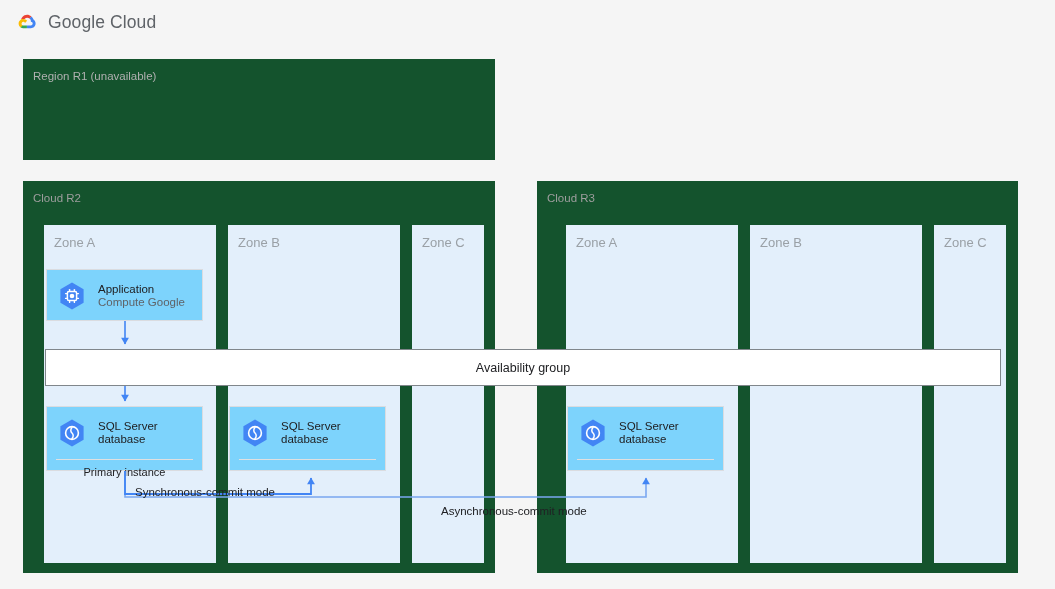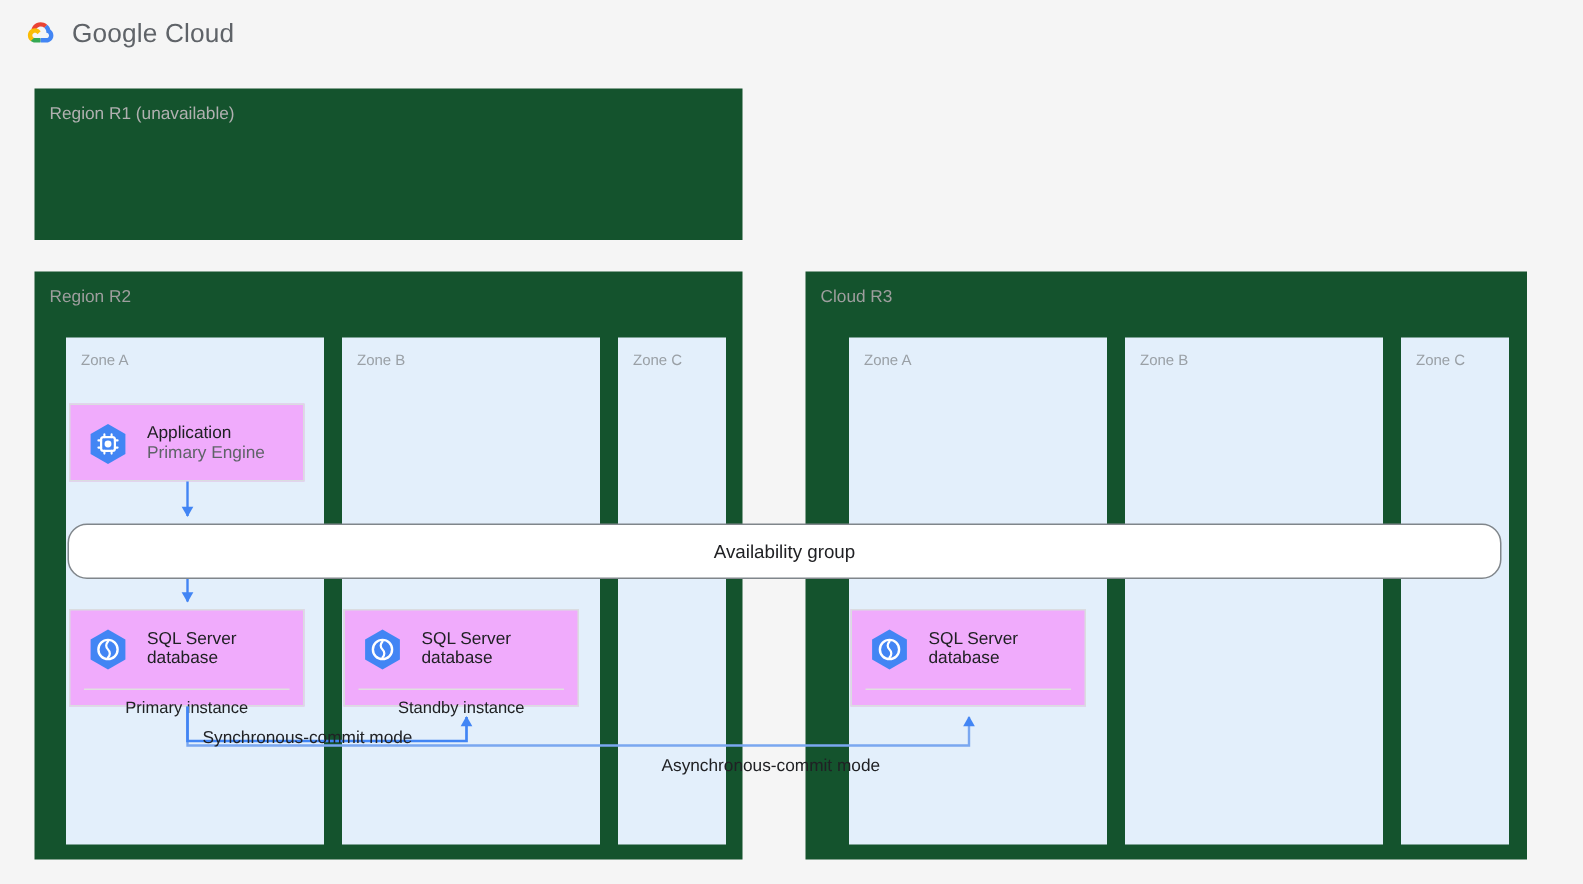--- a/index.html
+++ b/index.html
@@ -51,29 +51,29 @@
   .region-unavailable .region-label { color: #b0b0b0; }
 
   
   .zone {
     position: absolute;
     background: #e3effb;
   }
   .zone-label {
     position: absolute;
     left: 10px; top: 10px;
-    font-size: 10px;
+    font-size: 13px;
     color: #9aa0a6;
     white-space: nowrap;
   }
 
   
   .card {
     position: absolute;
-    background: #f0abfc;
+    background: #7dd3fc;
     border: 1px solid #dadce0;
     box-sizing: border-box;
   }
   .card-row {
     position: absolute;
     left: 0; top: 0;
     display: flex;
     align-items: center;
     height: 52px;
     width: 100%;
@@ -160,21 +160,21 @@
     </svg>
   </span>
   <span id="gc-wordmark">Google Cloud</span>
 </div>
 
 <div class="region region-unavailable" style="left:23px; top:59px; width:472px; height:101px;">
   <span class="region-label">Region R1 (unavailable)</span>
 </div>
 
 <div class="region" style="left:23px; top:181px; width:472px; height:392px;">
-  <span class="region-label">Region R2</span>
+  <span class="region-label">Cloud R2</span>
 </div>
 <div class="zone" style="left:44px; top:225px; width:172px; height:338px;">
   <span class="zone-label">Zone A</span>
 </div>
 <div class="zone" style="left:228px; top:225px; width:172px; height:338px;">
   <span class="zone-label">Zone B</span>
 </div>
 <div class="zone" style="left:412px; top:225px; width:72px; height:338px;">
   <span class="zone-label">Zone C</span>
 </div>
@@ -206,21 +206,21 @@
           <line x1="18.4" y1="20.6" x2="18.4" y2="22.4"></line>
           <line x1="9.6" y1="13.6" x2="11.4" y2="13.6"></line>
           <line x1="9.6" y1="18.4" x2="11.4" y2="18.4"></line>
           <line x1="20.6" y1="13.6" x2="22.4" y2="13.6"></line>
           <line x1="20.6" y1="18.4" x2="22.4" y2="18.4"></line>
         </g>
       </svg>
     </span>
     <span class="card-text">
       <div class="card-title">Application</div>
-      <div class="card-sub">Primary Engine</div>
+      <div class="card-sub">Compute Google</div>
     </span>
   </div>
 </div>
 
 <div class="card" style="left:46px; top:406px; width:157px; height:65px;">
   <div class="card-row" style="height:52px;">
     <span class="card-icon">
       <svg width="32" height="32" viewBox="0 0 32 32">
         <path d="M16 2.6l11.6 6.7v13.4L16 29.4 4.4 22.7V9.3z" fill="#4285f4"></path>
         <circle cx="16" cy="16" r="6.4" fill="none" stroke="#ffffff" stroke-width="1.6"></circle>
@@ -244,41 +244,40 @@
         <circle cx="16" cy="16" r="6.4" fill="none" stroke="#ffffff" stroke-width="1.6"></circle>
         <path d="M16 10.6c-1.6 1.7-1.6 3.9 0 5.4 1.6 1.5 1.6 3.7 0 5.4" fill="none" stroke="#ffffff" stroke-width="1.5" stroke-linecap="round"></path>
       </svg>
     </span>
     <span class="card-text">
       <div class="card-title">SQL Server</div>
       <div class="card-title">database</div>
     </span>
   </div>
   <div class="card-divider"></div>
-  <div class="card-footer">Standby instance</div>
 </div>
 
 <div class="card" style="left:567px; top:406px; width:157px; height:65px;">
   <div class="card-row" style="height:52px;">
     <span class="card-icon">
       <svg width="32" height="32" viewBox="0 0 32 32">
         <path d="M16 2.6l11.6 6.7v13.4L16 29.4 4.4 22.7V9.3z" fill="#4285f4"></path>
         <circle cx="16" cy="16" r="6.4" fill="none" stroke="#ffffff" stroke-width="1.6"></circle>
         <path d="M16 10.6c-1.6 1.7-1.6 3.9 0 5.4 1.6 1.5 1.6 3.7 0 5.4" fill="none" stroke="#ffffff" stroke-width="1.5" stroke-linecap="round"></path>
       </svg>
     </span>
     <span class="card-text">
       <div class="card-title">SQL Server</div>
       <div class="card-title">database</div>
     </span>
   </div>
   <div class="card-divider"></div>
 </div>
 
-<div id="ag-bar" style="left:45px; top:349px; width:956px; height:37px;border-radius:13px;">
+<div id="ag-bar" style="left:45px; top:349px; width:956px; height:37px;">
   <span>Availability group</span>
 </div>
 
 <svg id="connectors">
   <defs>
     <marker id="arrow-down" markerWidth="9" markerHeight="9" refX="4.5" refY="7.4" orient="0" markerUnits="userSpaceOnUse">
       <path d="M0.6 1.2 L4.5 8 L8.4 1.2 Z" fill="#4285f4"></path>
     </marker>
     <marker id="arrow-up" markerWidth="9" markerHeight="9" refX="4.5" refY="1.6" orient="0" markerUnits="userSpaceOnUse">
       <path d="M0.6 7.8 L4.5 1 L8.4 7.8 Z" fill="#4285f4"></path>

